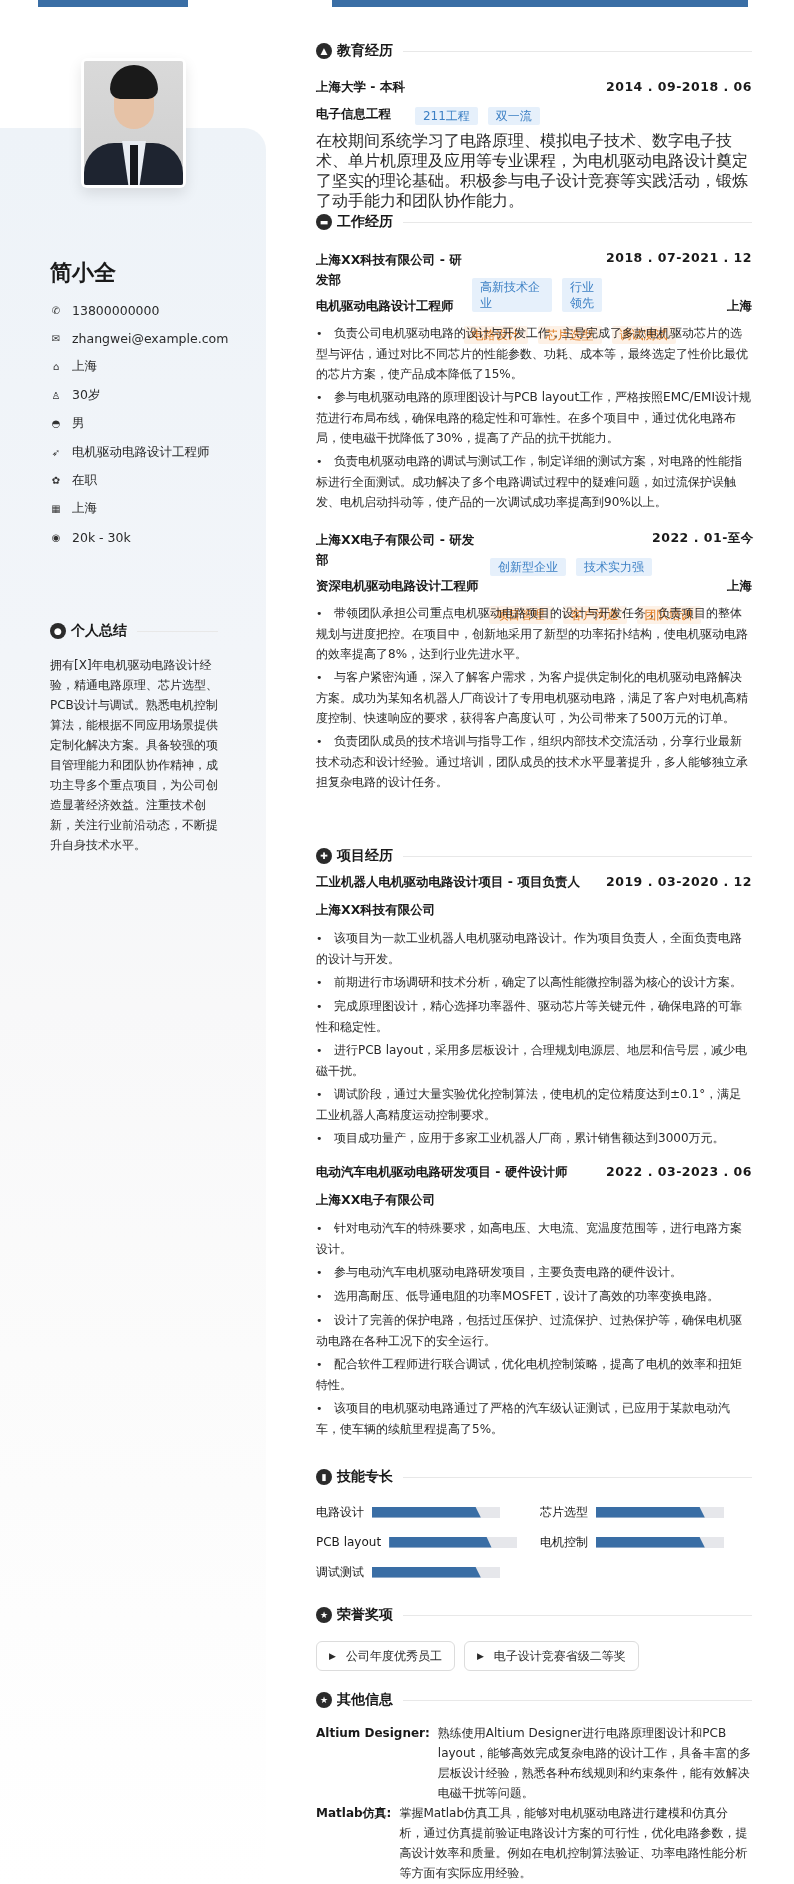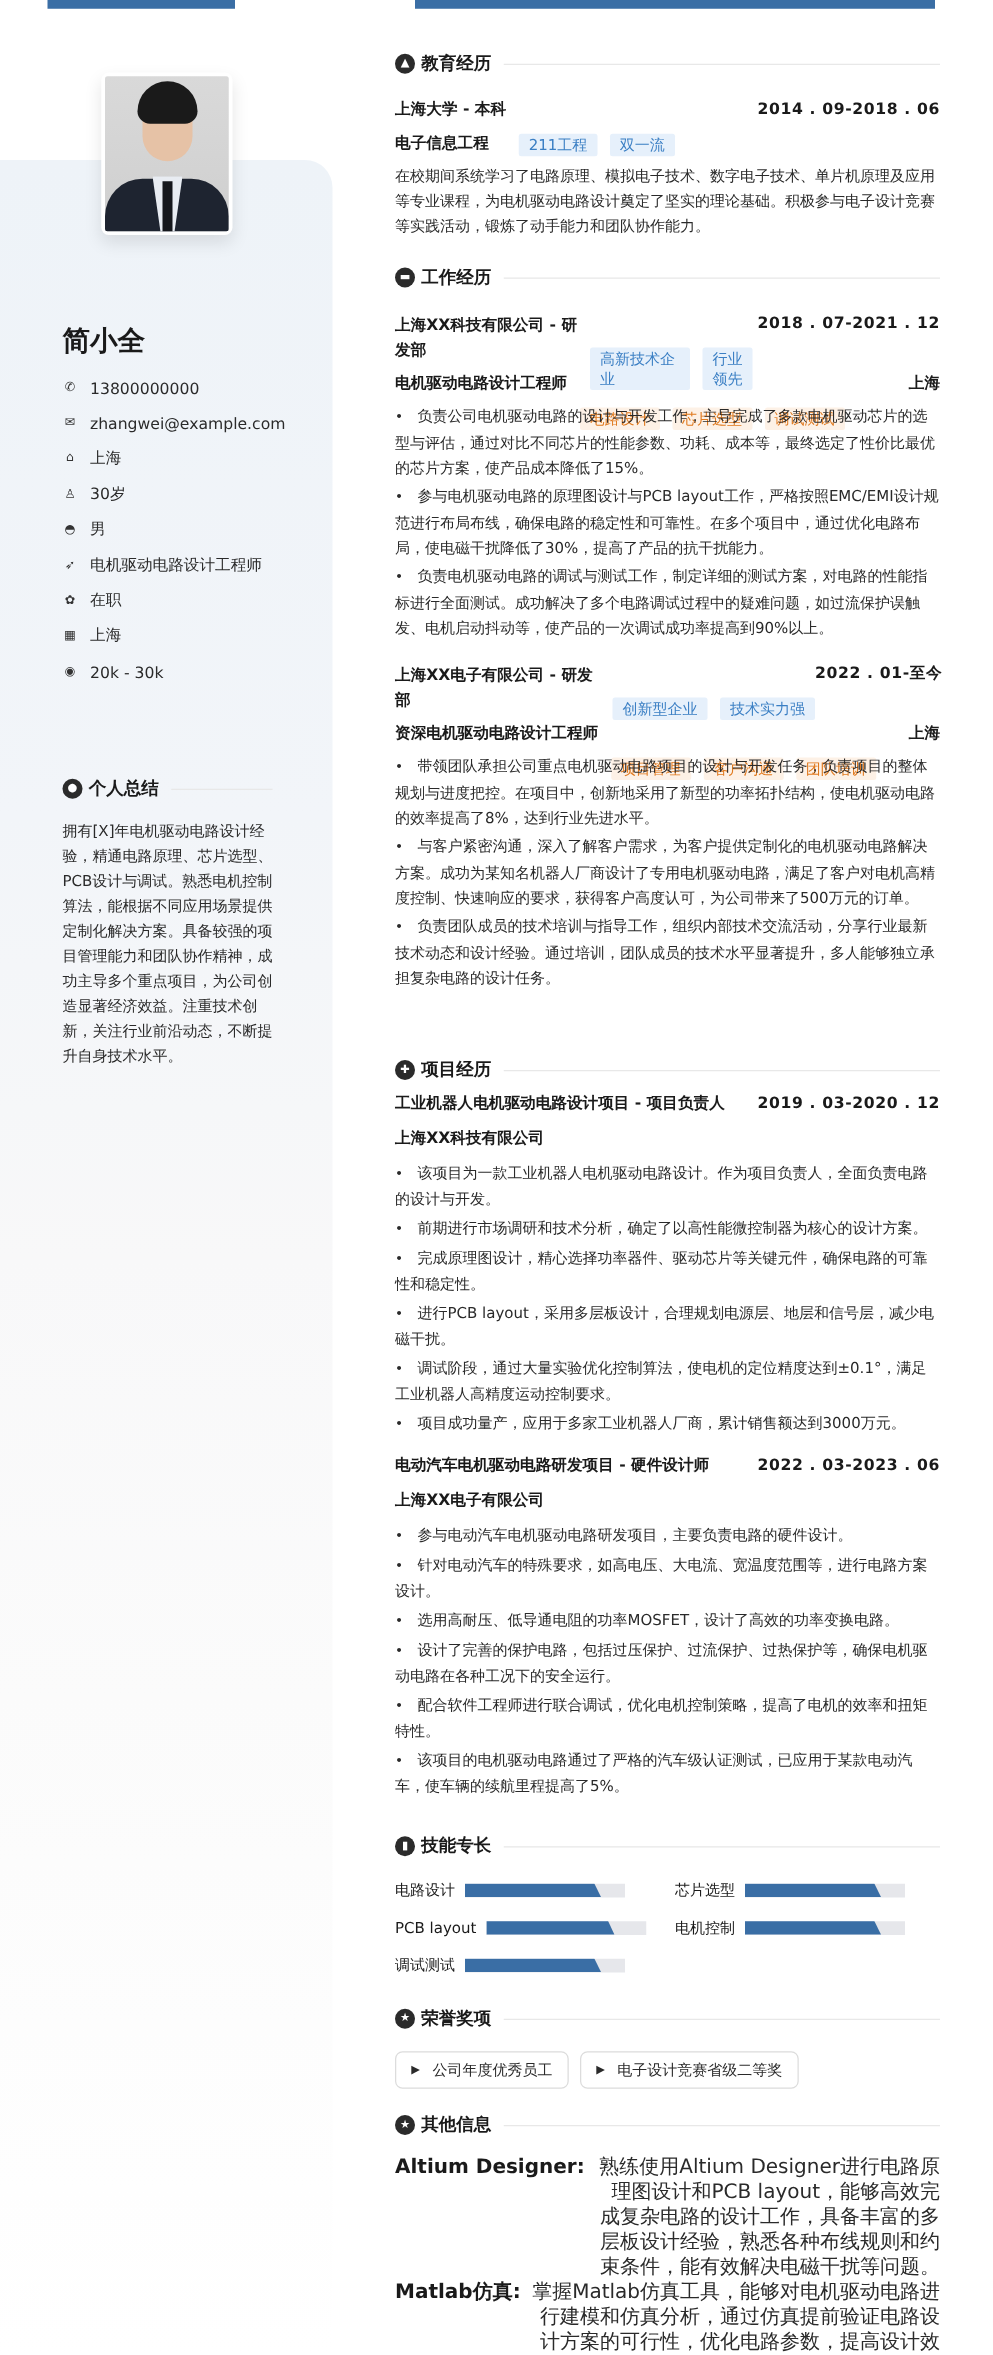--- a/index.html
+++ b/index.html
@@ -45,36 +45,36 @@
   .section-title { position: absolute; left: 0; width: 436px; display: flex; align-items: center; }
   .abs { position: absolute; left: 0; width: 436px; }
 
   .row-head { display: flex; align-items: flex-start; justify-content: space-between; font-size: 12.5px; font-weight: bold; color: #1a1a1a; }
   .row-head .left { display: flex; align-items: flex-start; }
   .tag { display: inline-block; font-size: 12px; font-weight: normal; padding: 1px 8px; margin-left: 10px; border-radius: 2px; line-height: 16px; margin-top: 28px; }
   .tag.blue { background: #e6f0fb; color: #3b7fc4; }
   .tag.orange { background: #fdf1e6; color: #e07a1f; }
   .date { font-weight: bold; font-size: 12.5px; letter-spacing: 0.5px; white-space: nowrap; }
   .sub { font-size: 12.5px; font-weight: bold; color: #1a1a1a; }
-  .para { font-size: 12px; line-height: 20px; color: #2a2a2a; }
+  .para { font-size: 16px; line-height: 20px; color: #2a2a2a; }
   ul.bullets { list-style: none; }
   ul.bullets li { font-size: 12px; line-height: 20px; color: #2a2a2a; margin-bottom: 3px; text-indent: 0; }
   ul.bullets li .dot { display: inline-block; width: 18px; font-size: 11px; }
 
   .skills { display: grid; grid-template-columns: 224px 212px; row-gap: 10px; }
   .skill { display: flex; align-items: center; height: 20px; font-size: 12px; color: #1a1a1a; }
   .skill .lbl { margin-right: 8px; white-space: nowrap; }
   .bar { width: 128px; height: 11px; background: #e6e7eb; position: relative; }
   .bar .fill { position: absolute; left: 0; top: 0; height: 100%; background: #3a6ea5; clip-path: polygon(0 0, 95% 0, 100% 100%, 0 100%); }
 
   .awards { display: flex; gap: 9px; }
   .award { display: flex; align-items: center; height: 30px; padding: 0 12px; border: 1px solid #dcdcdc; border-radius: 6px; font-size: 12px; color: #2a2a2a; background: #fff; }
   .award .tri { font-size: 9px; margin-right: 10px; }
 
-  .other-row { display: flex; font-size: 16px; line-height: 20px; color: #2a2a2a; text-align: right; }
+  .other-row { display: flex; font-size: 12px; line-height: 20px; color: #2a2a2a; }
   .other-row .k { font-weight: bold; white-space: nowrap; margin-right: 8px; color: #1a1a1a; }
 </style>
 </head>
 <body>
 
 <div class="topbar left"></div>
 <div class="topbar right"></div>
 
 <div class="sidebar-card"></div>
 <div class="photo">
@@ -222,22 +222,22 @@
     <li><span class="dot">•</span><span>调试阶段，通过大量实验优化控制算法，使电机的定位精度达到±0.1°，满足工业机器人高精度运动控制要求。</span></li>
     <li><span class="dot">•</span><span>项目成功量产，应用于多家工业机器人厂商，累计销售额达到3000万元。</span></li>
   </ul>
 
   <div class="abs row-head" style="top:1164px;">
     <span>电动汽车电机驱动电路研发项目 - 硬件设计师</span>
     <span class="date">2022 . 03-2023 . 06</span>
   </div>
   <div class="abs sub" style="top:1192px;">上海XX电子有限公司</div>
   <ul class="abs bullets" style="top:1218px;">
+    <li><span class="dot">•</span><span>针对电动汽车的特殊要求，如高电压、大电流、宽温度范围等，进行电路方案设计。</span></li>
     <li><span class="dot">•</span><span>参与电动汽车电机驱动电路研发项目，主要负责电路的硬件设计。</span></li>
-    <li><span class="dot">•</span><span>针对电动汽车的特殊要求，如高电压、大电流、宽温度范围等，进行电路方案设计。</span></li>
     <li><span class="dot">•</span><span>选用高耐压、低导通电阻的功率MOSFET，设计了高效的功率变换电路。</span></li>
     <li><span class="dot">•</span><span>设计了完善的保护电路，包括过压保护、过流保护、过热保护等，确保电机驱动电路在各种工况下的安全运行。</span></li>
     <li><span class="dot">•</span><span>配合软件工程师进行联合调试，优化电机控制策略，提高了电机的效率和扭矩特性。</span></li>
     <li><span class="dot">•</span><span>该项目的电机驱动电路通过了严格的汽车级认证测试，已应用于某款电动汽车，使车辆的续航里程提高了5%。</span></li>
   </ul>
 
   <div class="section-title" style="top:1468px;">
     <span class="sec-icon">▮</span>
     <span class="sec-title-text">技能专长</span>
     <span class="sec-line"></span>

